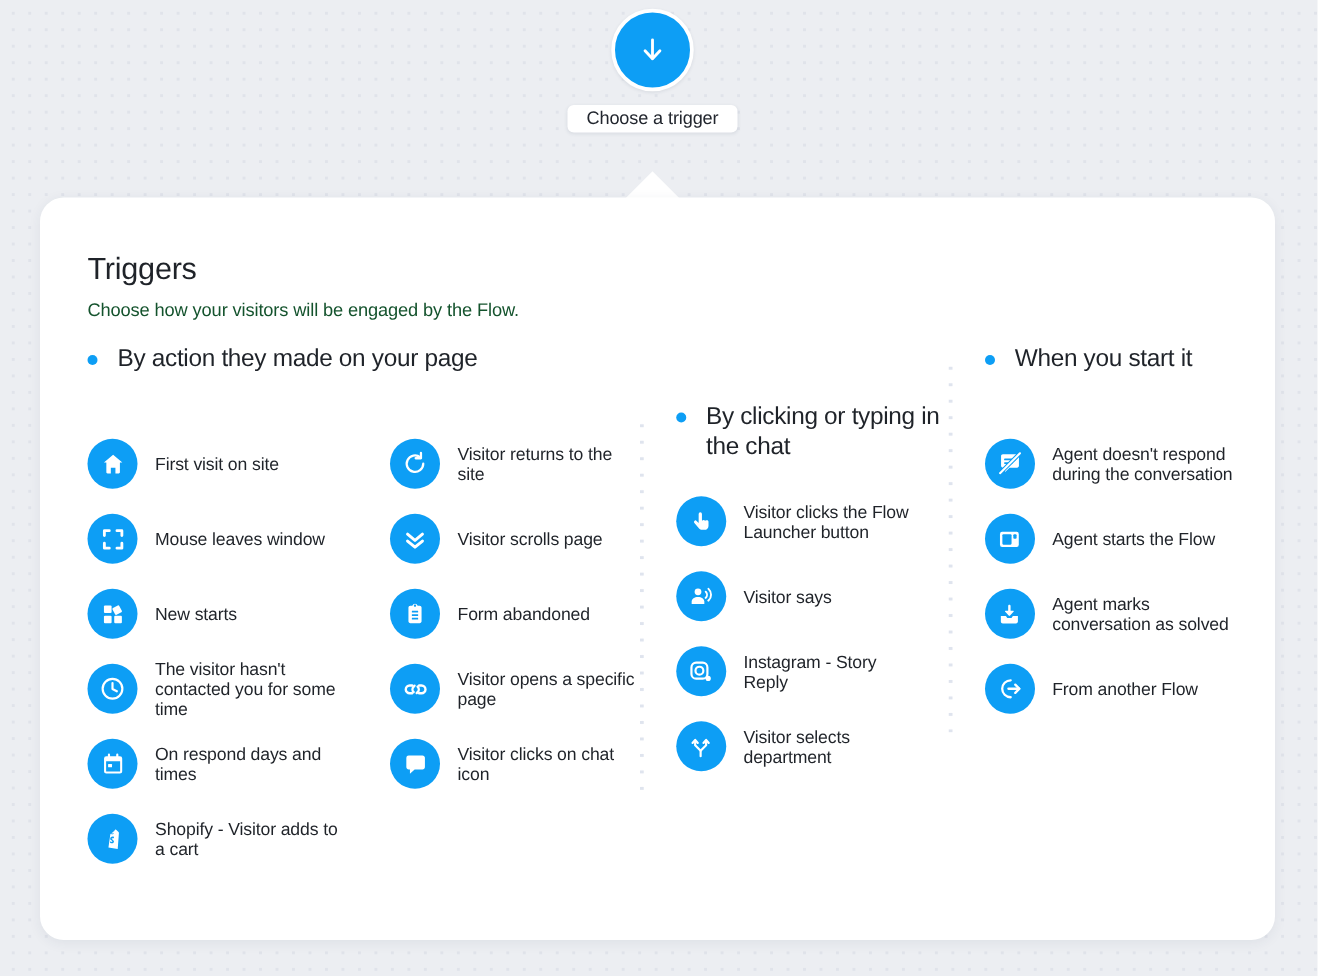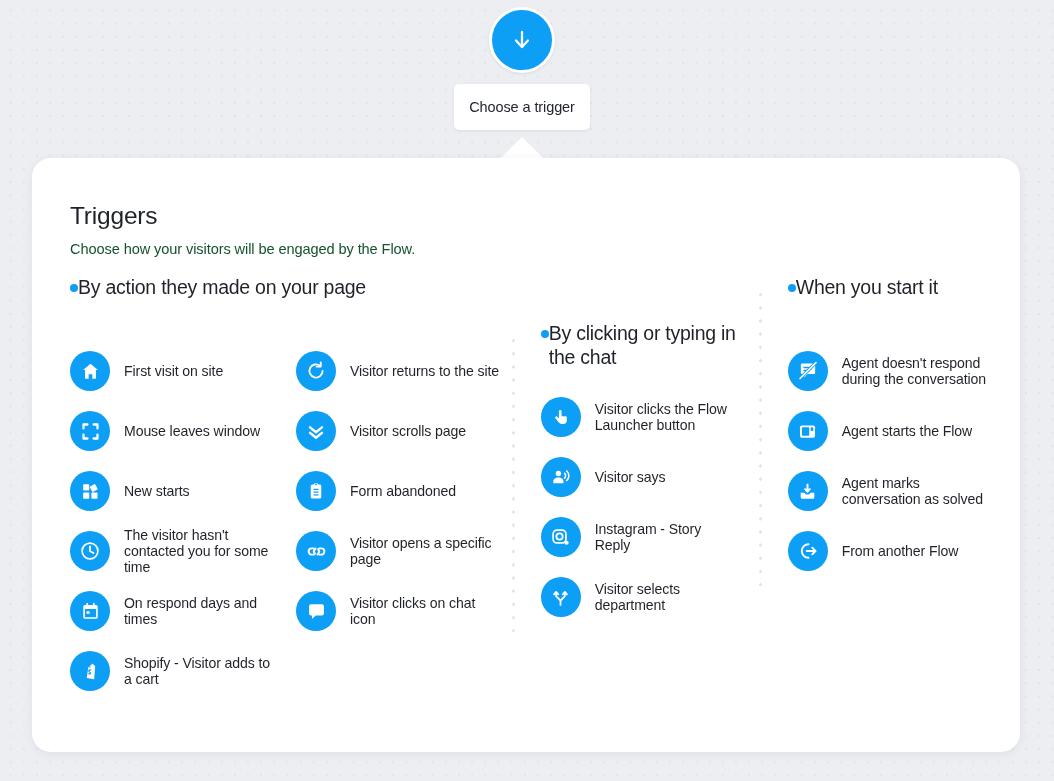--- a/index.html
+++ b/index.html
@@ -36,21 +36,21 @@
     justify-content: center;
     box-shadow: 0 1px 3px rgba(30,50,80,.10);
   }
   #trigger-node svg { display:block; }
 
   #choose-trigger-label {
     position: absolute;
     left: 454px;
     top: 84px;
     width: 136px;
-    height: 46px;
+    height: 22px;
     background: #ffffff;
     border-radius: 5px;
     display: flex;
     align-items: center;
     justify-content: center;
     font-size: 14.5px;
     color: #22262e;
     letter-spacing: -.1px;
     box-shadow: 0 1px 3px rgba(40,60,90,.10);
   }
@@ -116,20 +116,21 @@
     left: 0; top: 12px;
     width: 3px;
     height: 298px;
     background-image: radial-gradient(circle, #dfe4ee 1.5px, transparent 1.6px);
     background-size: 3px 13.2px;
   }
 
   .col-head {
     display: flex;
     align-items: flex-start;
+    gap: 16px;
     min-height: 52px;
   }
   .col-bullet {
     width: 8px; height: 8px;
     border-radius: 50%;
     background: #0d9ef5;
     flex: none;
     margin-top: 8px;
   }
   .col-title {
@@ -142,21 +143,21 @@
   }
   .col-1 .col-title { max-width: none; }
 
   
   .items {
     margin-top: 13px;
   }
   .col-1 .items {
     display: grid;
     grid-template-columns: 226px 1fr;
-    column-gap: 0;
+    column-gap: 16px;
   }
   .subcol { display: block; }
 
   .trigger-item {
     display: flex;
     align-items: center;
     gap: 14px;
     height: 60px;
   }
   .item-icon {

